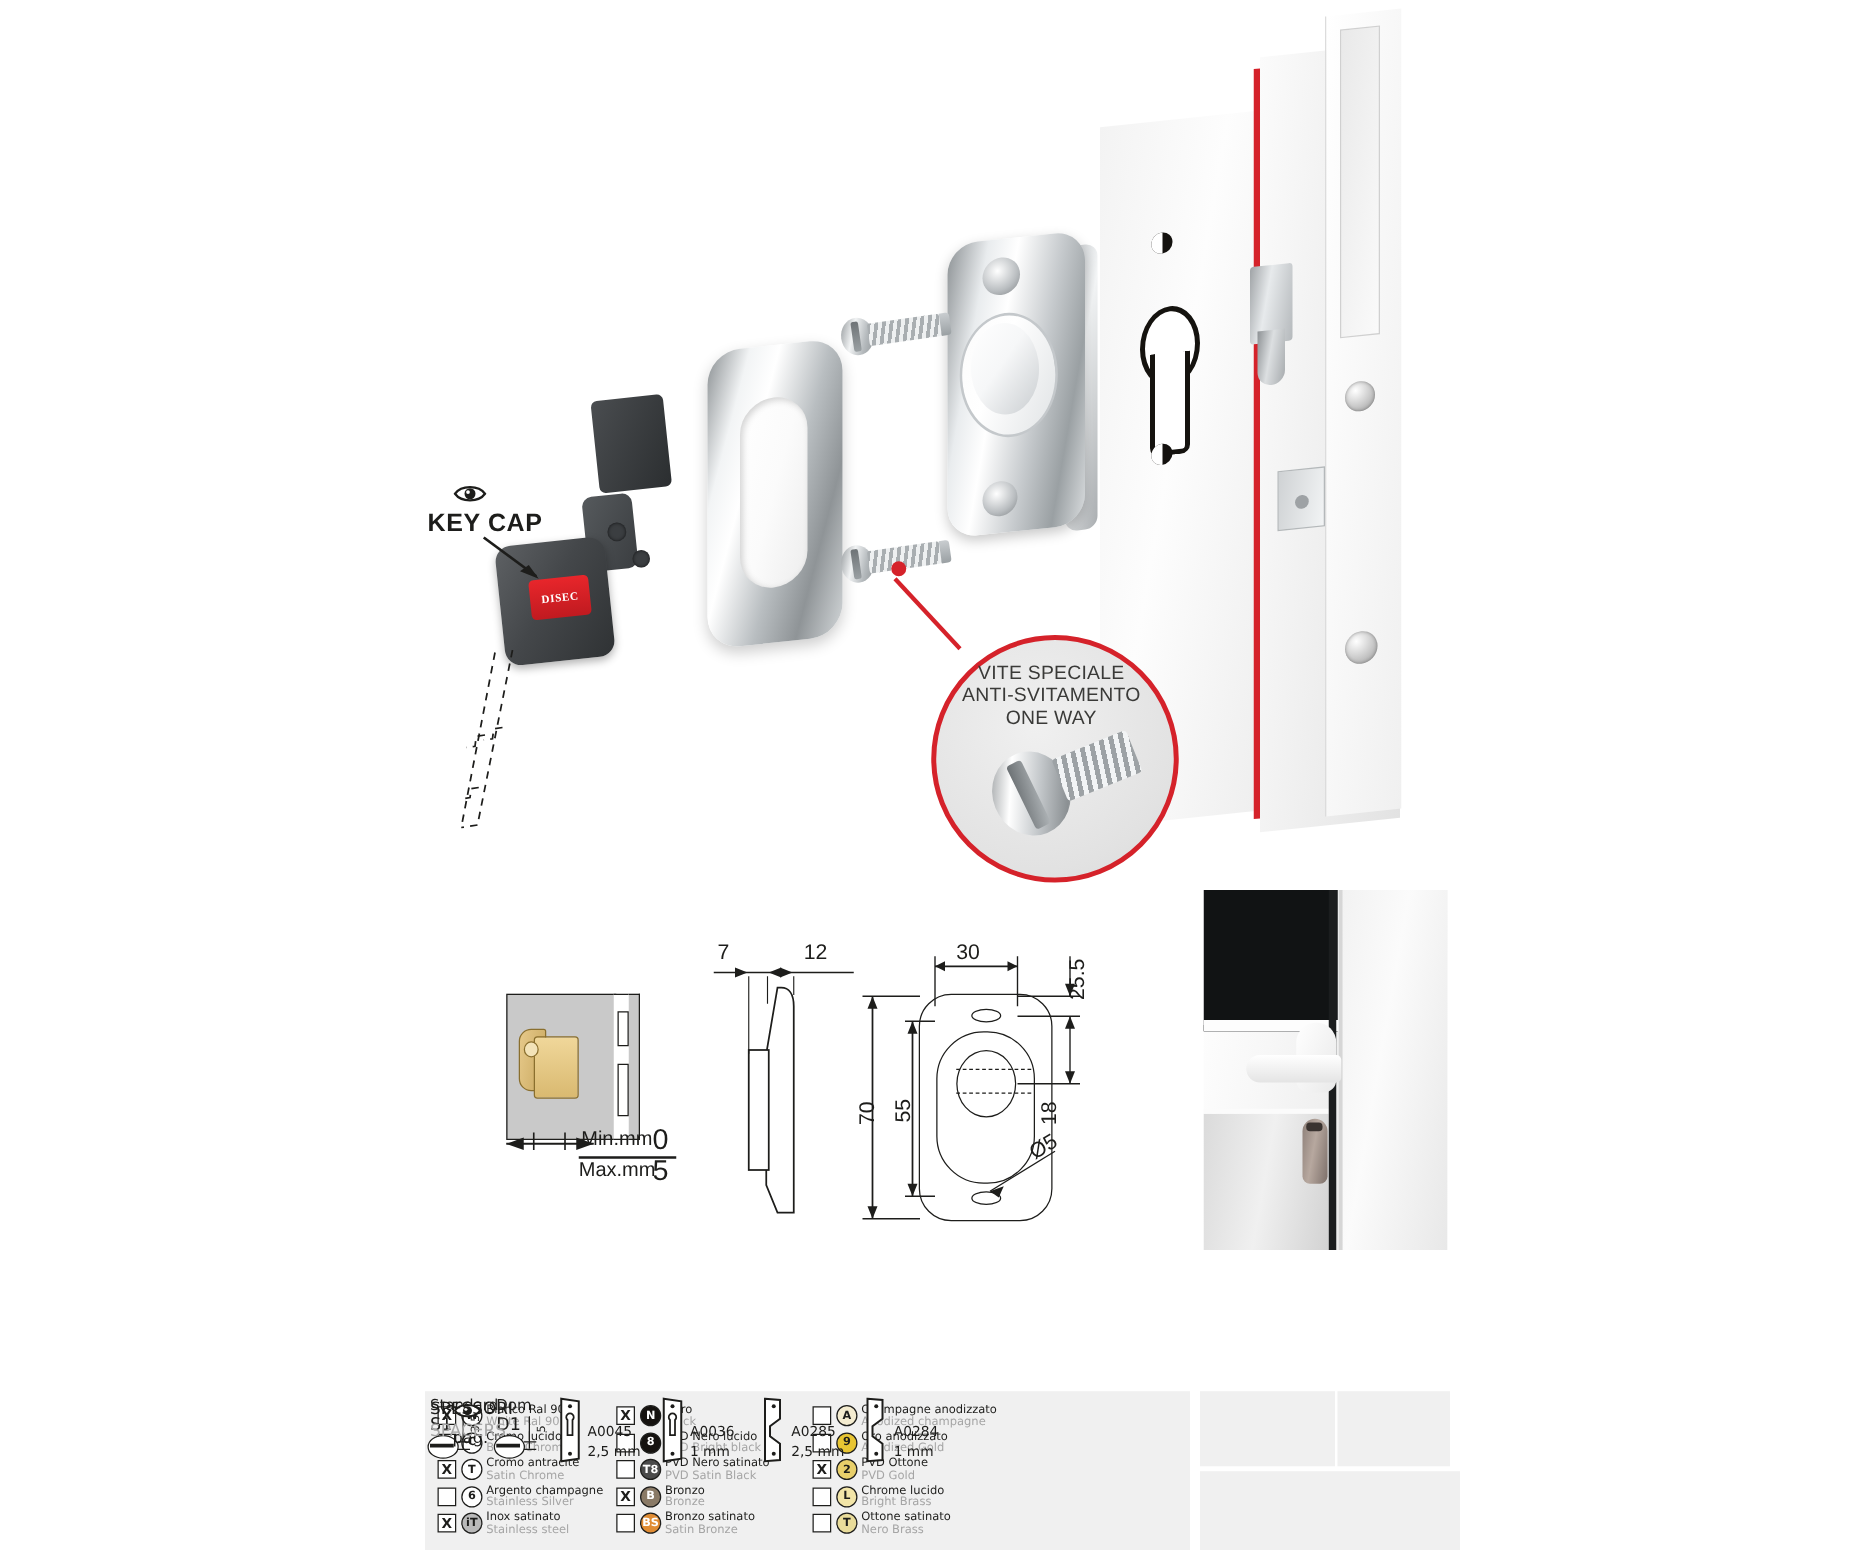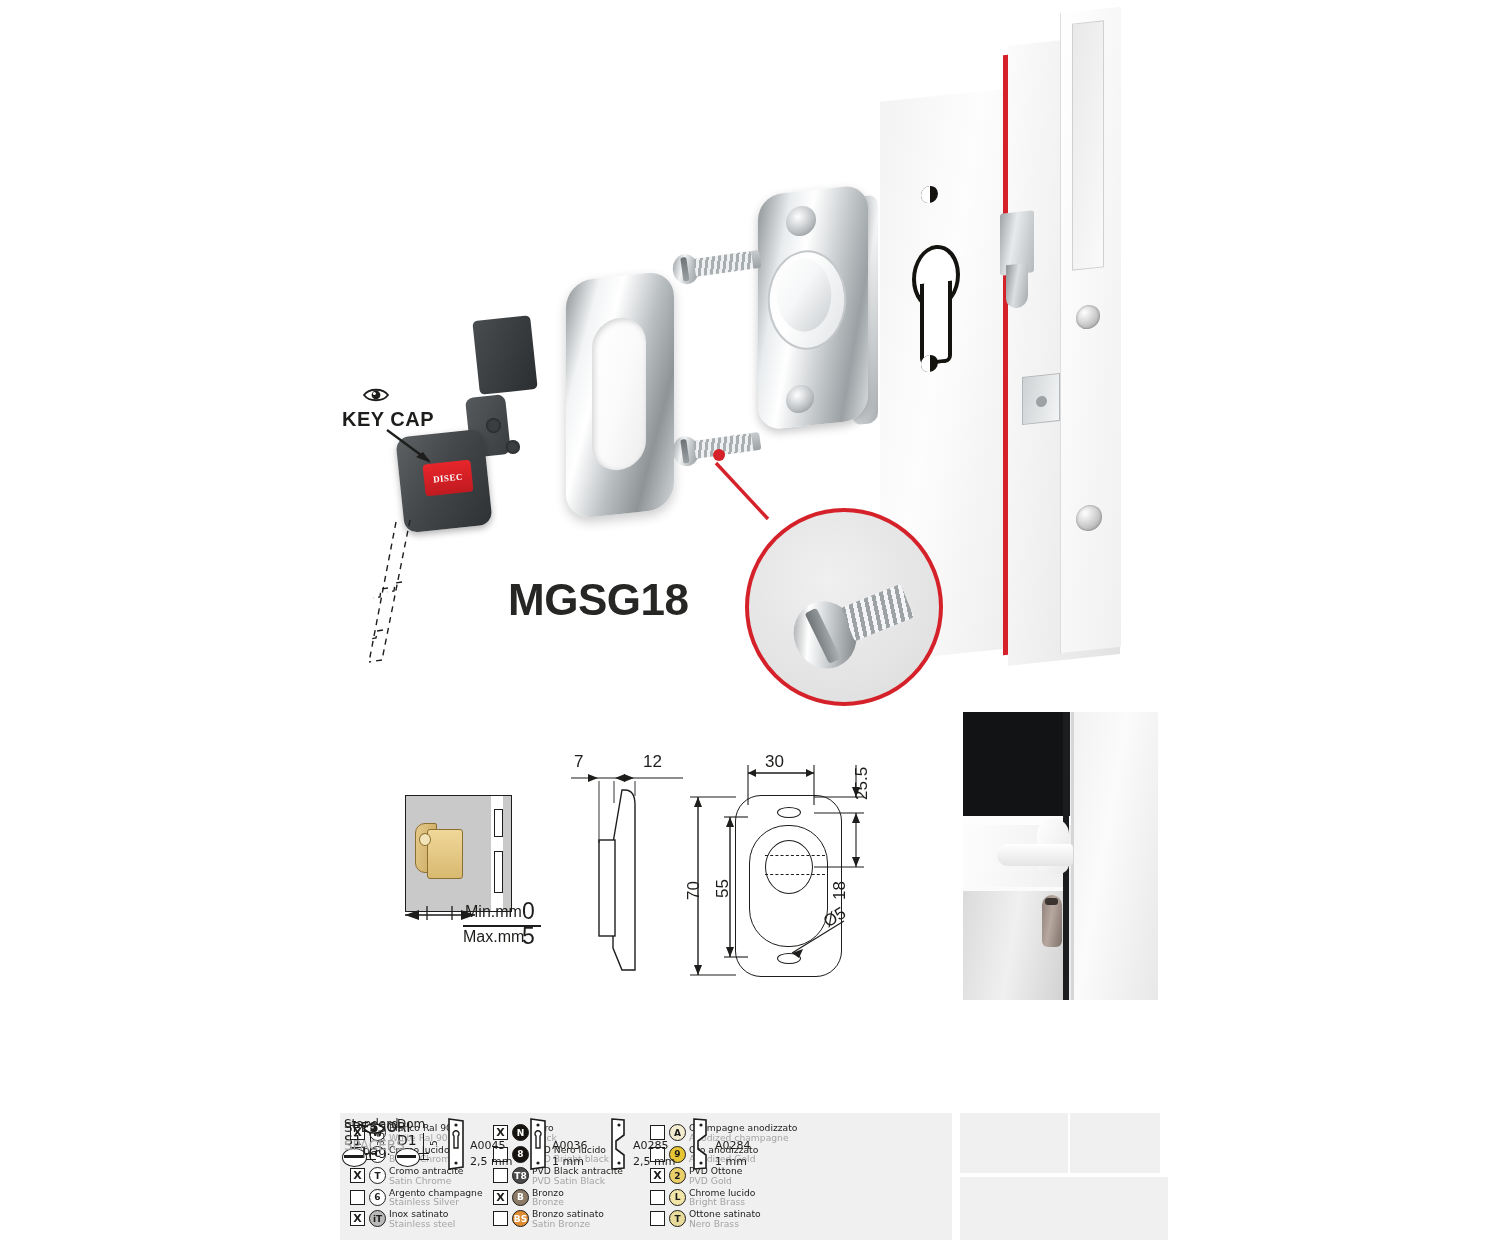--- a/index.html
+++ b/index.html
@@ -317,27 +317,31 @@
     <path d="M2 9 C7 2,21 2,26 9 C21 16,7 16,2 9 Z" fill="#ffffff" stroke="#1d1d1b" stroke-width="1.8"></path>
     <circle cx="14" cy="9" r="4.4" fill="#1d1d1b"></circle>
     <circle cx="12.4" cy="7.6" r="1.5" fill="#ffffff"></circle>
   </svg>
   <div class="abs" id="keycap-label">KEY CAP</div>
   <svg class="abs arrow-kc" width="60" height="44" viewBox="0 0 60 44">
     <line x1="2" y1="2" x2="44" y2="33" stroke="#1d1d1b" stroke-width="2.2"></line>
     <polygon points="46,35 31,29 38,24" fill="#1d1d1b"></polygon>
   </svg>
 
-  <div class="abs" style="left:508px;top:575px;font-size:44px;font-weight:bold;letter-spacing:-0.5px;color:#262625;">MGSG18</div>
 
   <svg class="abs callout-line" width="80" height="70" viewBox="0 0 80 70">
     <line x1="14" y1="8" x2="66" y2="64" stroke="#d5222a" stroke-width="3.4"></line>
   </svg>
   <div class="abs callout-dot"></div>
   <div class="abs" id="callout"></div>
+  <div class="abs" id="callout-text">
+    <div>VITE SPECIALE</div>
+    <div>ANTI-SVITAMENTO</div>
+    <div>ONE WAY</div>
+  </div>
   <div class="abs bigscrew">
     <span class="bhead"></span>
       <span class="bslot"></span>
       <span class="bshaft"></span>
   </div>
 </div>
 
 <div class="abs" id="tech"></div>
 
 <div class="abs" id="protr">
@@ -510,21 +514,21 @@
         <div class="badge" style="background: rgb(21, 18, 15); color: rgb(255, 255, 255);">8</div>
         <div class="fintxt">
           <span class="fin-it">PVD Nero lucido</span>
           <span class="fin-en">PVD Bright black</span>
         </div>
       </div>
       <div class="finrow">
         <div class="chk"></div>
         <div class="badge" style="background: rgb(74, 74, 74); color: rgb(255, 255, 255);">T8</div>
         <div class="fintxt">
-          <span class="fin-it">PVD Black antracite</span>
+          <span class="fin-it">PVD Nero satinato</span>
           <span class="fin-en">PVD Satin Black</span>
         </div>
       </div>
       <div class="finrow">
         <div class="chk">X</div>
         <div class="badge" style="background: rgb(138, 122, 102); color: rgb(255, 255, 255);">B</div>
         <div class="fintxt">
           <span class="fin-it">Bronzo</span>
           <span class="fin-en">Bronze</span>
         </div>

